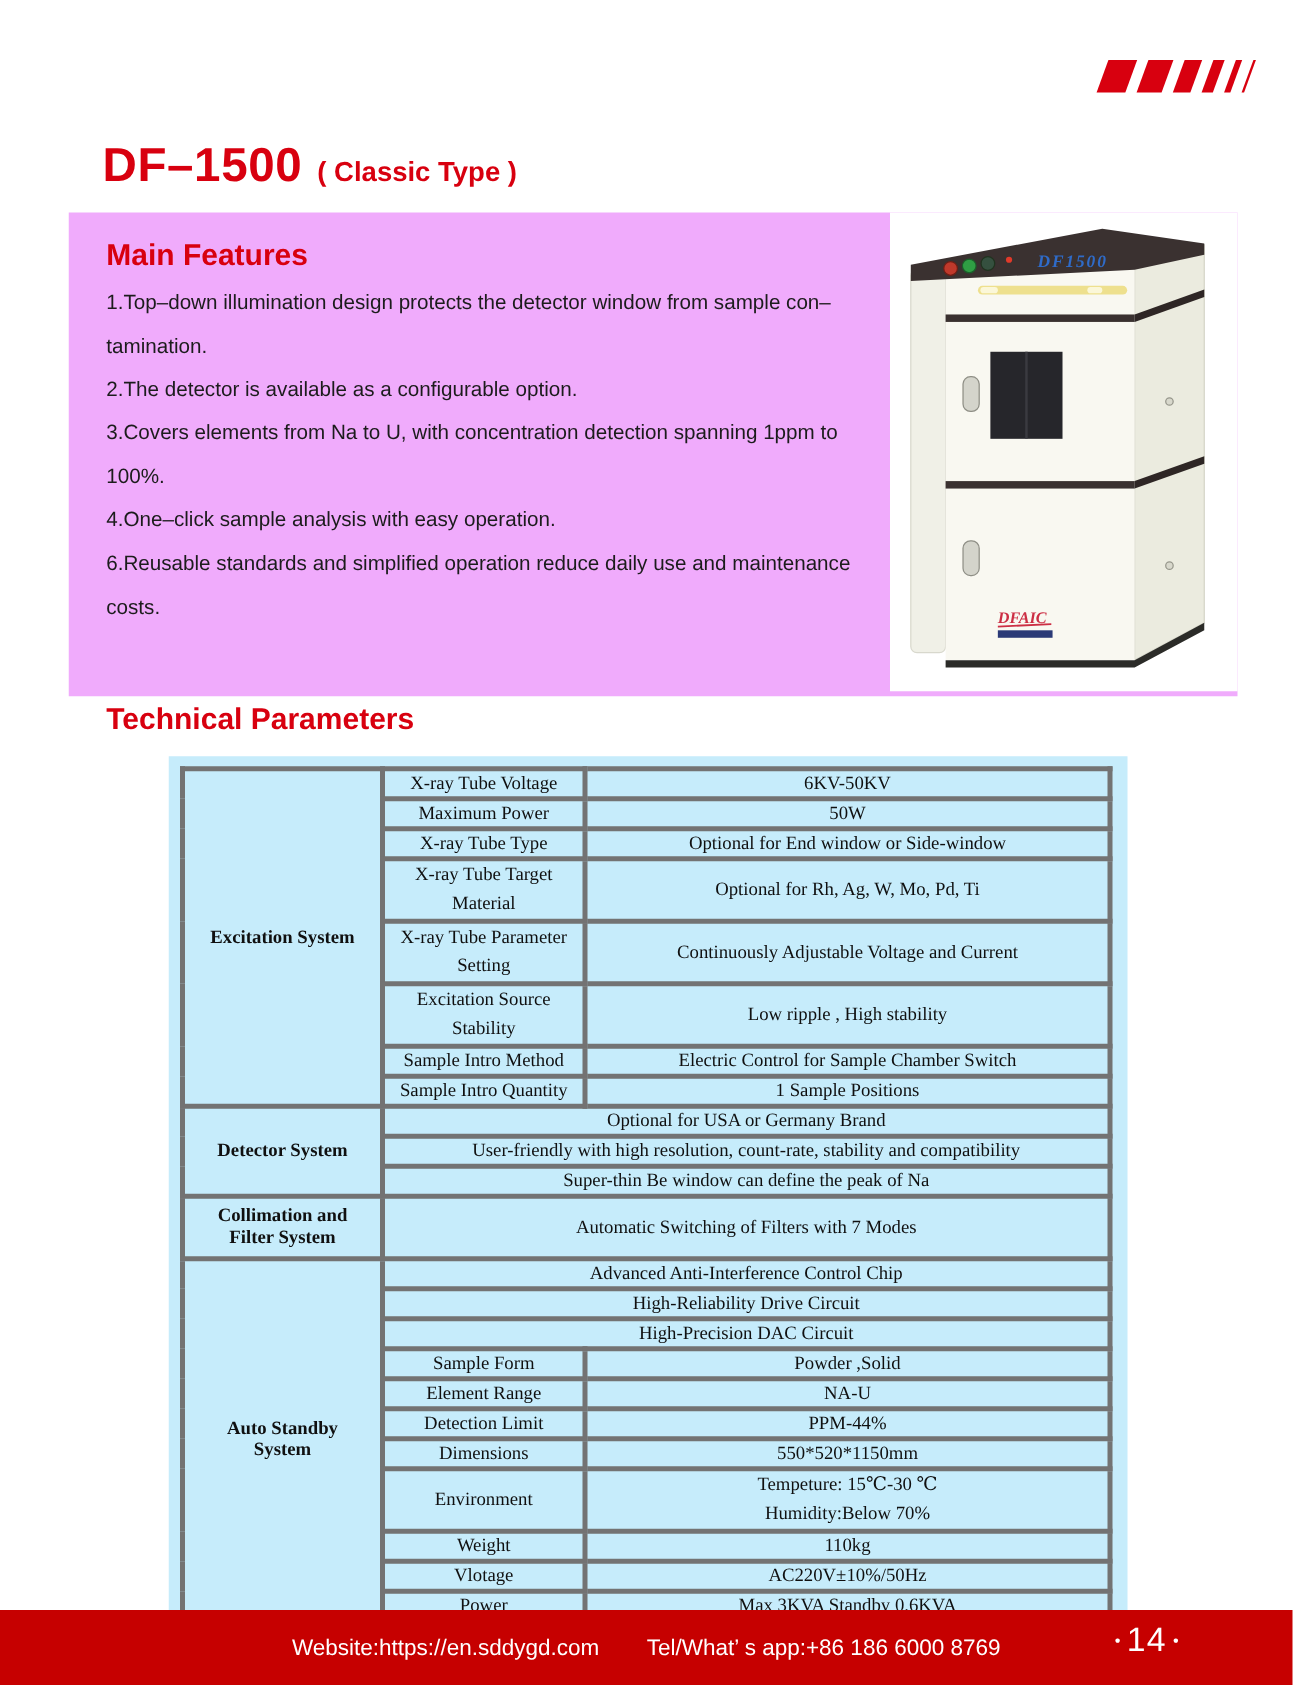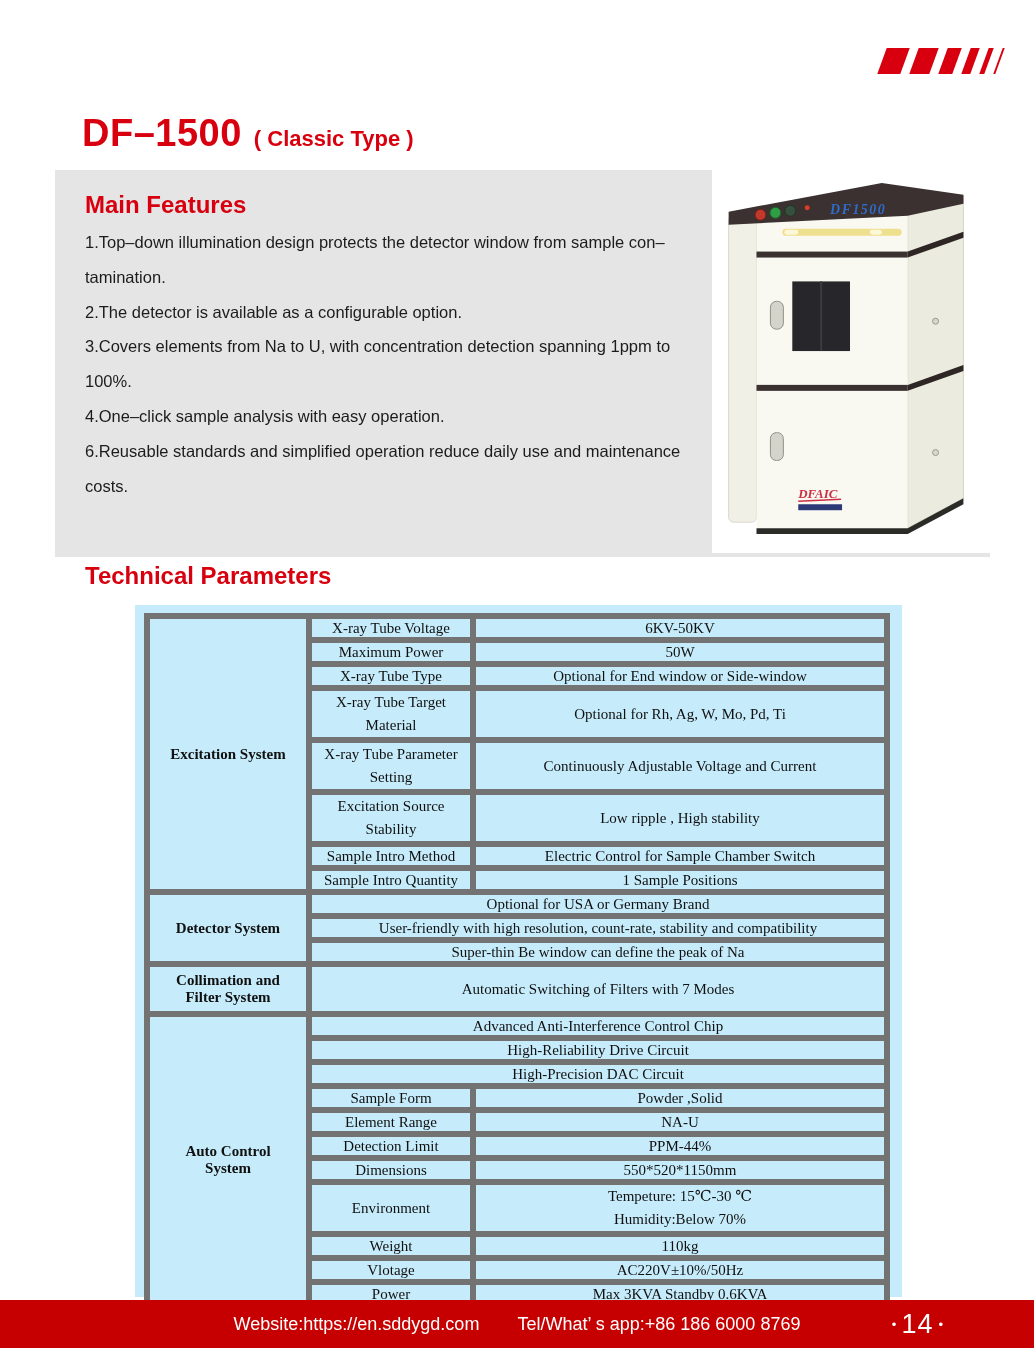--- a/index.html
+++ b/index.html
@@ -18,21 +18,21 @@
   .tagline .red{color:#e60012;}
   .tagline .dark{color:#1c1c1c;}
   .slashes{display:flex;align-items:center;margin-left:16px;}
   .slash{height:26px;background:#d8000f;transform:skewX(-20deg);margin-left:9px;}
   
   .title-row{position:absolute;top:112px;left:82px;display:flex;align-items:baseline;color:#d8000f;}
   .title-model{font-size:38px;font-weight:bold;letter-spacing:.5px;}
   .title-variant{font-size:22px;font-weight:bold;margin-left:12px;text-align:center;}
   
   .features-box{
-    position:absolute;left:55px;top:170px;width:935px;height:387px;background:#e5e5e5;
+    position:absolute;left:55px;top:170px;width:935px;height:387px;background:#f0abfc;
   }
   .features-heading{
     position:absolute;left:30px;top:21px;font-size:24px;font-weight:bold;color:#d8000f;
   }
   .features-text{
     position:absolute;left:30px;top:55px;width:640px;
     font-size:16.5px;color:#1c1c1c;
   }
   .feature-line{height:34.8px;line-height:34.8px;white-space:nowrap;}
   .photo-box{position:absolute;right:0;top:0;width:278px;height:383px;background:#ffffff;}
@@ -41,32 +41,32 @@
   .table-panel{
     position:absolute;left:135px;top:605px;width:767px;height:692px;background:#c6ecfb;
     box-sizing:border-box;padding:8px 12px 13px 9px;
   }
   table.spec{
     border-collapse:collapse;width:746px;table-layout:fixed;
     font-family:"Liberation Serif","DejaVu Serif",serif;font-size:15px;color:#101010;
     border:3px solid #141414;background:#c6ecfb;
   }
   table.spec td{
-    border:6px solid #737373;text-align:center;vertical-align:middle;
+    border:4px solid #737373;text-align:center;vertical-align:middle;
     padding:0 3px;overflow:hidden;
   }
   td.label-cell{width:150px;font-weight:bold;}
   td.param-cell{width:152px;}
   tr.r-s{height:24px;}
   tr.r-t{height:47px;}
   tr.r-c{height:50px;}
   td.vtop{vertical-align:top;line-height:23px;}
   
   .footer{
-    position:absolute;left:0;right:0;bottom:0;height:48px;background:#c60000;color:#ffffff;
+    position:absolute;left:0;right:0;bottom:0;height:60px;background:#c60000;color:#ffffff;
     display:flex;align-items:center;justify-content:center;margin-top:20px;
   }
   .footer-text{font-size:18px;display:flex;}
   .footer-contact{margin-left:38px;}
   .page-badge{
     position:absolute;right:91px;top:0;height:48px;display:flex;align-items:center;color:#ffffff;
   }
   .page-dot{font-size:13px;}
   .page-num{font-size:27px;margin:0 5px;letter-spacing:1px;}
 </style>
@@ -203,21 +203,21 @@
         </tr>
         <tr class="r-c">
           <td class="label-cell" rowspan="1">
             <div>Collimation and</div>
             <div>Filter System</div>
           </td>
           <td colspan="2" class="value-cell">Automatic Switching of Filters with 7 Modes</td>
         </tr>
         <tr class="r-s">
           <td class="label-cell" rowspan="11">
-            <div>Auto Control</div>
+            <div>Auto Standby</div>
             <div>System</div>
           </td>
           <td colspan="2" class="value-cell">Advanced Anti-Interference Control Chip</td>
         </tr>
         <tr class="r-s">
           <td colspan="2" class="value-cell">High-Reliability Drive Circuit</td>
         </tr>
         <tr class="r-s">
           <td colspan="2" class="value-cell">High-Precision DAC Circuit</td>
         </tr>

